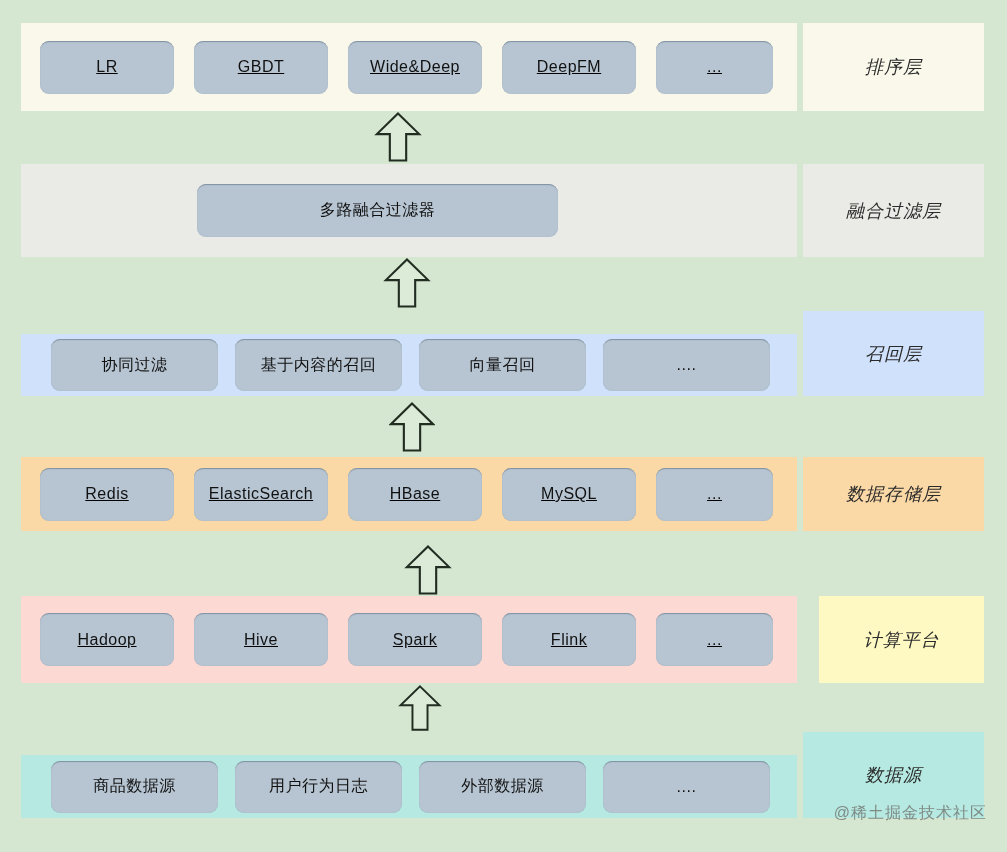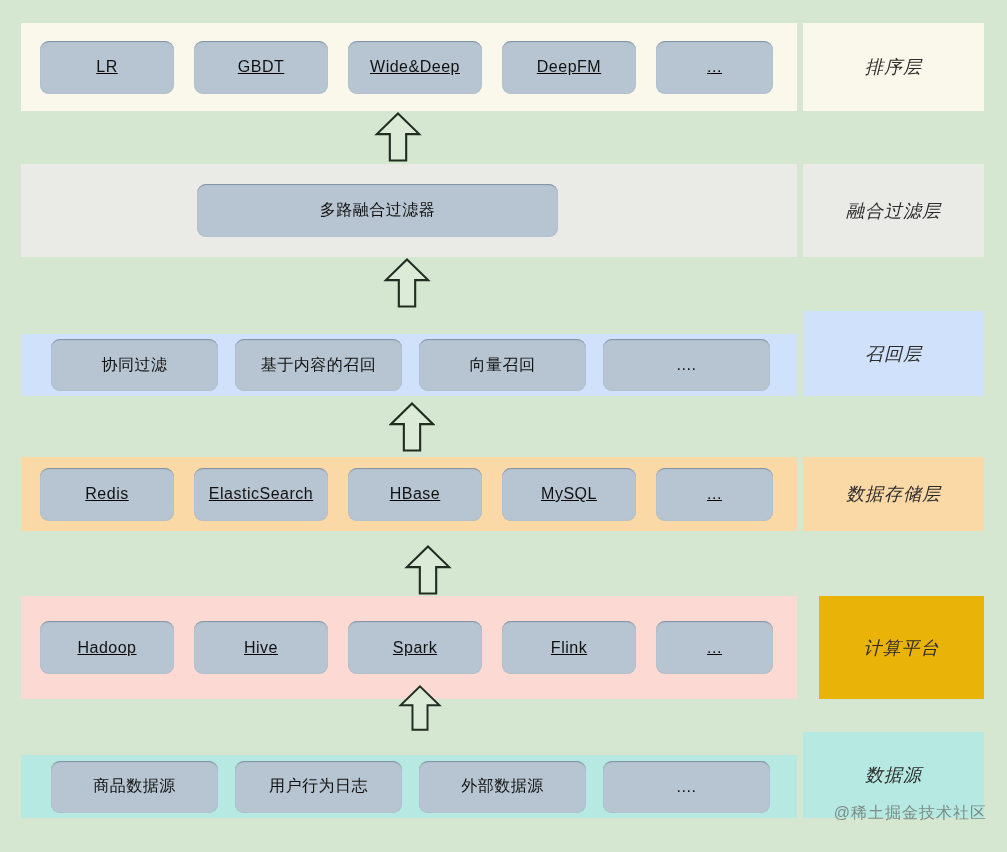--- a/index.html
+++ b/index.html
@@ -53,21 +53,21 @@
   .cols5 .box { width: 134px; }
   .cols5 .box:last-child { width: 117px; }
   .cols4 { padding-left: 30px; gap: 17px; margin-top: 23px; }
   .cols4 .box { width: 167px; height: 52px; }
   .cols1 { padding-left: 176px; }
   .cols1 .box { width: 361px; }
   .band-ranking    { top: 23px;  height: 88px; }
   .band-fusion     { top: 164px; height: 93px; }
   .band-recall     { top: 311px; height: 85px; }
   .band-storage    { top: 457px; height: 74px; }
-  .band-compute    { top: 596px; height: 103px; border-radius: 16px; }
+  .band-compute    { top: 596px; height: 87px; border-radius: 16px; }
   .band-datasource { top: 732px; height: 86px; }
   .arrow { position: absolute; }
   .arrow polygon {
     fill: #dcead8;
     stroke: var(--arrow-stroke, #212d21);
     stroke-width: 2.2;
     stroke-linejoin: miter;
   }
   #watermark {
     position: absolute;
@@ -139,21 +139,21 @@
   </svg>
 
   <div class="band band-compute">
     <div class="band-main cols5" style="background: rgb(253, 217, 211);">
       <div class="box">Hadoop</div>
       <div class="box">Hive</div>
       <div class="box">Spark</div>
       <div class="box">Flink</div>
       <div class="box">...</div>
     </div>
-    <div class="band-label" style="background: #eab308; margin-left: 16px;">计算平台</div>
+    <div class="band-label" style="background: #fef9c3; margin-left: 16px;">计算平台</div>
   </div>
 
   <svg class="arrow" style="left:396px; top:685px;" width="48" height="46" viewBox="0 0 48 52">
     <polygon points="24,1.5 46,23 32.5,23 32.5,50.5 15.5,50.5 15.5,23 2,23"></polygon>
   </svg>
 
   <div class="band band-datasource">
     <div class="band-main cols4" style="background: rgb(181, 233, 225);">
       <div class="box">商品数据源</div>
       <div class="box">用户行为日志</div>

